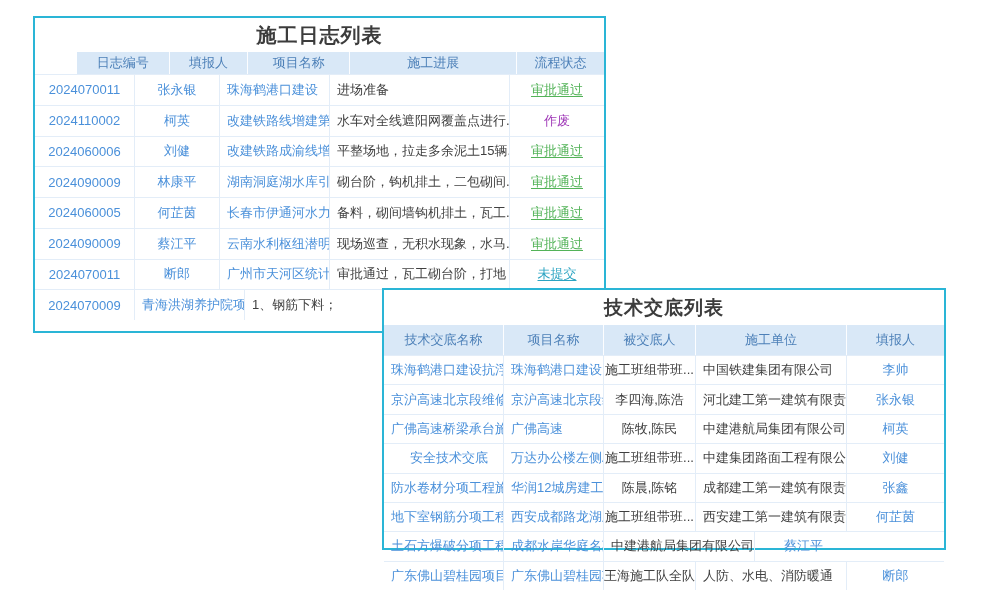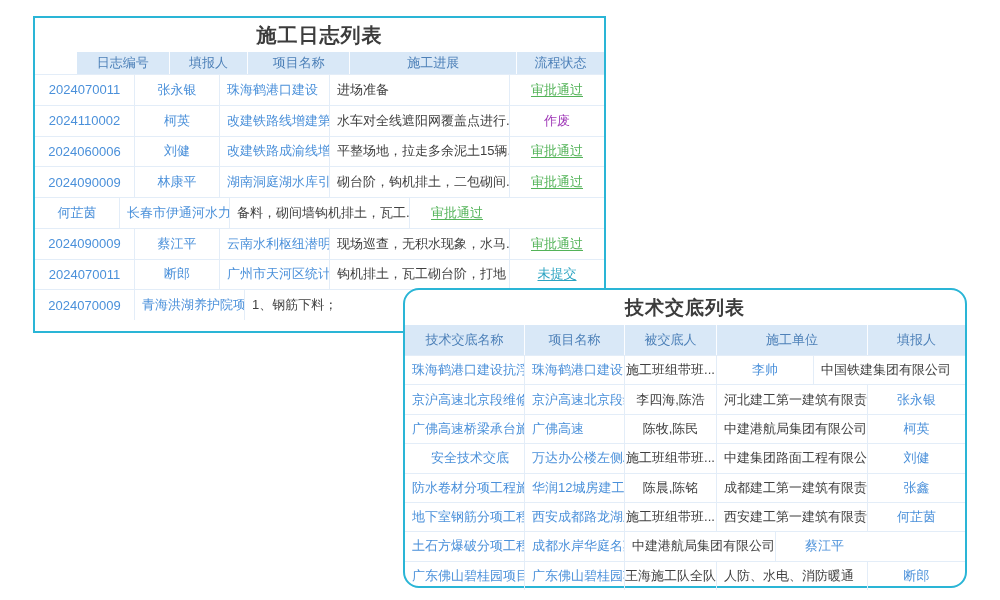--- a/index.html
+++ b/index.html
@@ -8,21 +8,21 @@
     font-family:"Liberation Sans","DejaVu Sans",sans-serif;
     overflow:hidden;
   }
   .panel{
     position:absolute;background:#ffffff;
     border:2px solid var(--border,#2ab5d6);
     box-sizing:border-box;
     text-align:center;
   }
   #log-panel{left:33px;top:16px;width:573px;height:317px;z-index:1;}
-  #disclosure-panel{left:403px;top:288px;width:564px;height:300px;z-index:2;border-radius:16px;}
+  #disclosure-panel{left:382px;top:288px;width:564px;height:262px;z-index:2;}
   .panel-title{
     display:flex;align-items:center;justify-content:center;
     font-weight:bold;color:var(--title,#3c3c3c);letter-spacing:1px;
   }
   #log-panel .panel-title{height:34px;font-size:20px;}
   #disclosure-panel .panel-title{height:35px;font-size:19px;}
   .thead{display:flex;background:var(--header-bg,#d9e8f7);box-sizing:border-box;}
   #log-panel .thead{height:22px;margin-left:42px;}
   #disclosure-panel .thead{height:30px;}
   .th{
@@ -85,37 +85,38 @@
         <div class="td align-center cell-status" style="color: rgb(83, 179, 88); width: 94px;">审批通过</div>
       </div>
       <div class="tr">
         <div class="td align-center cell-link" style="width: 100px;">2024090009</div>
         <div class="td align-center cell-link" style="width: 85px;">林康平</div>
         <div class="td align-left cell-link" style="width: 110px;">湖南洞庭湖水库引水工程...</div>
         <div class="td align-left cell-plain" style="width: 180px;">砌台阶，钩机排土，二包砌间...</div>
         <div class="td align-center cell-status" style="color: rgb(83, 179, 88); width: 94px;">审批通过</div>
       </div>
       <div class="tr">
+        <div class="td align-center cell-link" style="width: 100px;">2024060005</div>
         <div class="td align-center cell-link" style="width: 85px;">何芷茵</div>
         <div class="td align-left cell-link" style="width: 110px;">长春市伊通河水力发电厂...</div>
         <div class="td align-left cell-plain" style="width: 180px;">备料，砌间墙钩机排土，瓦工...</div>
         <div class="td align-center cell-status" style="color: rgb(83, 179, 88); width: 94px;">审批通过</div>
       </div>
       <div class="tr">
         <div class="td align-center cell-link" style="width: 100px;">2024090009</div>
         <div class="td align-center cell-link" style="width: 85px;">蔡江平</div>
         <div class="td align-left cell-link" style="width: 110px;">云南水利枢纽潜明水库一...</div>
         <div class="td align-left cell-plain" style="width: 180px;">现场巡查，无积水现象，水马...</div>
         <div class="td align-center cell-status" style="color: rgb(83, 179, 88); width: 94px;">审批通过</div>
       </div>
       <div class="tr">
         <div class="td align-center cell-link" style="width: 100px;">2024070011</div>
         <div class="td align-center cell-link" style="width: 85px;">断郎</div>
         <div class="td align-left cell-link" style="width: 110px;">广州市天河区统计局机房...</div>
-        <div class="td align-left cell-plain" style="width: 180px;">钩机排土，瓦工砌台阶，打地</div>
+        <div class="td align-left cell-plain" style="width: 180px;">审批通过，瓦工砌台阶，打地</div>
         <div class="td align-center cell-status" style="color: rgb(43, 164, 194); width: 94px;">未提交</div>
       </div>
       <div class="tr">
         <div class="td align-center cell-link" style="width: 100px;">2024070009</div>
         <div class="td align-left cell-link" style="width: 110px;">青海洪湖养护院项目</div>
         <div class="td align-left cell-plain" style="width: 180px;">1、钢筋下料；</div>
         <div class="td align-center cell-status" style="width: 94px;"></div>
       </div>
     </div>
 </div>
@@ -127,22 +128,22 @@
       <div class="th align-left" style="width: 100px;">项目名称</div>
       <div class="th align-center" style="width: 92px;">被交底人</div>
       <div class="th align-left" style="width: 151px;">施工单位</div>
       <div class="th align-center" style="width: 97px;">填报人</div>
     </div>
   <div class="tbody">
       <div class="tr">
         <div class="td align-left cell-link" style="width: 120px;">珠海鹤港口建设抗浮...</div>
         <div class="td align-left cell-link" style="width: 100px;">珠海鹤港口建设</div>
         <div class="td align-center cell-plain" style="width: 92px;">施工班组带班...</div>
+        <div class="td align-left cell-plain" style="width: 151px;">中国铁建集团有限公司</div>
         <div class="td align-center cell-link" style="width: 97px;">李帅</div>
-        <div class="td align-left cell-plain" style="width: 151px;">中国铁建集团有限公司</div>
       </div>
       <div class="tr">
         <div class="td align-left cell-link" style="width: 120px;">京沪高速北京段维修...</div>
         <div class="td align-left cell-link" style="width: 100px;">京沪高速北京段维修</div>
         <div class="td align-center cell-plain" style="width: 92px;">李四海,陈浩</div>
         <div class="td align-left cell-plain" style="width: 151px;">河北建工第一建筑有限责任公司</div>
         <div class="td align-center cell-link" style="width: 97px;">张永银</div>
       </div>
       <div class="tr">
         <div class="td align-left cell-link" style="width: 120px;">广佛高速桥梁承台施...</div>

